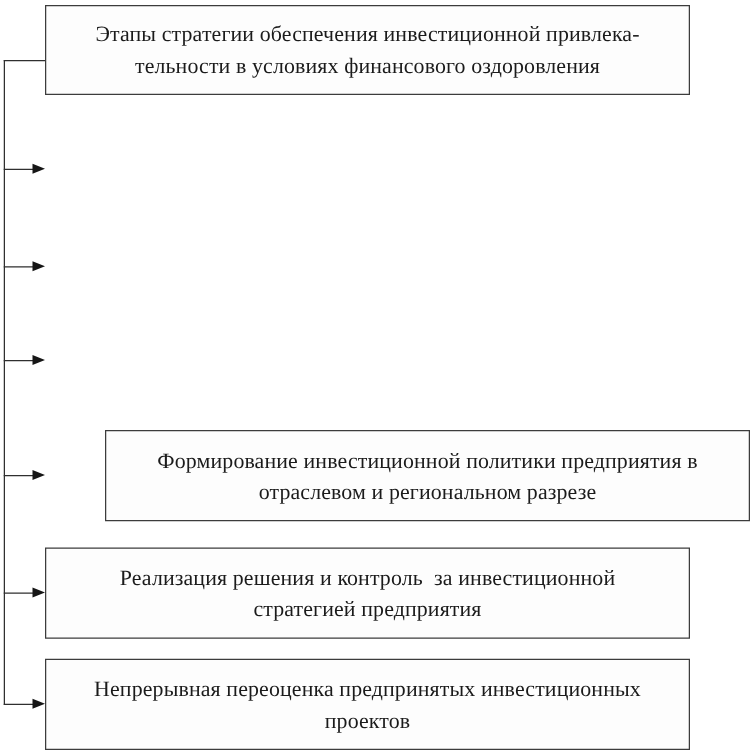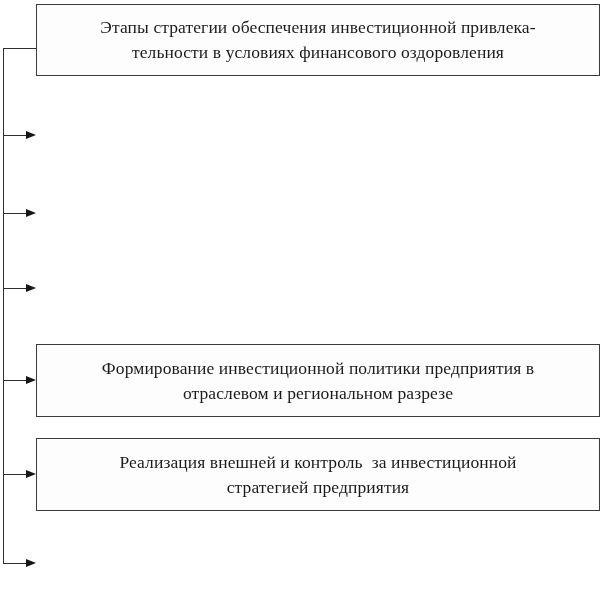--- a/index.html
+++ b/index.html
@@ -13,21 +13,21 @@
     width: 600px;
     height: 601px;
     background: #ffffff;
     font-family: "Liberation Serif", "DejaVu Serif", serif;
     overflow: hidden;
   }
   
   .fc-box {
     position: absolute;
     left: 36px;
-    width: 564px;
+    width: 516px;
     box-sizing: border-box;
     border: 1px solid #3c3c3c;
     background: #fdfdfd;
     display: flex;
     align-items: center;
     justify-content: center;
     padding: 2px 8px;
   }
   .fc-box .label {
     display: block;
@@ -35,21 +35,21 @@
     white-space: pre-wrap;
     font-size: 17.5px;
     line-height: 25px;
     color: #1b1b1b;
     letter-spacing: 0.1px;
   }
   .b1 { top: 4px;   height: 72px; }
   .b2 { top: 100px; height: 72px; }
   .b3 { top: 185px; height: 57px; }
   .b4 { top: 255px; height: 70px; }
-  .b5 { top: 344px; height: 73px; }
+  .b5 { top: 344px; height: 73px; margin-left: 48px; }
   .b6 { top: 438px; height: 73px; }
   .b7 { top: 527px; height: 73px; }
   
   .spine {
     position: absolute;
     left: 3px;
     top: 48px;
     width: 1.4px;
     height: 516px;
     background: #2f2f2f;
@@ -123,17 +123,21 @@
 
   <div class="fc-box b1">
     <span class="label">Этапы стратегии обеспечения инвестиционной привлека-
 тельности в условиях финансового оздоровления</span>
   </div>
   <div class="fc-box b5">
     <span class="label">Формирование инвестиционной политики предприятия в
 отраслевом и региональном разрезе</span>
   </div>
   <div class="fc-box b6">
-    <span class="label">Реализация внешней и контроль  за инвестиционной
+    <span class="label">Реализация решения и контроль  за инвестиционной
 стратегией предприятия</span>
+  </div>
+  <div class="fc-box b7">
+    <span class="label">Непрерывная переоценка предпринятых инвестиционных
+проектов</span>
   </div>
 
 </div>
 
 </body></html>

